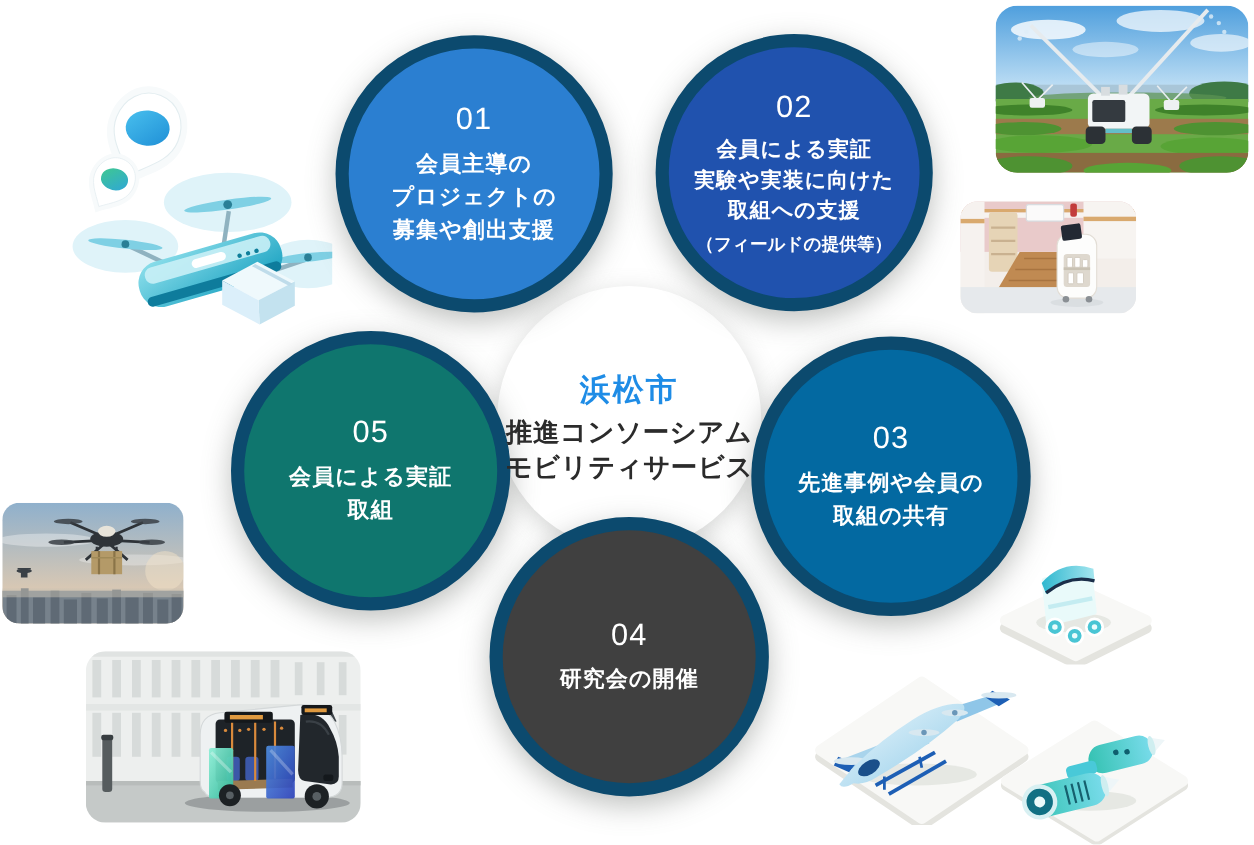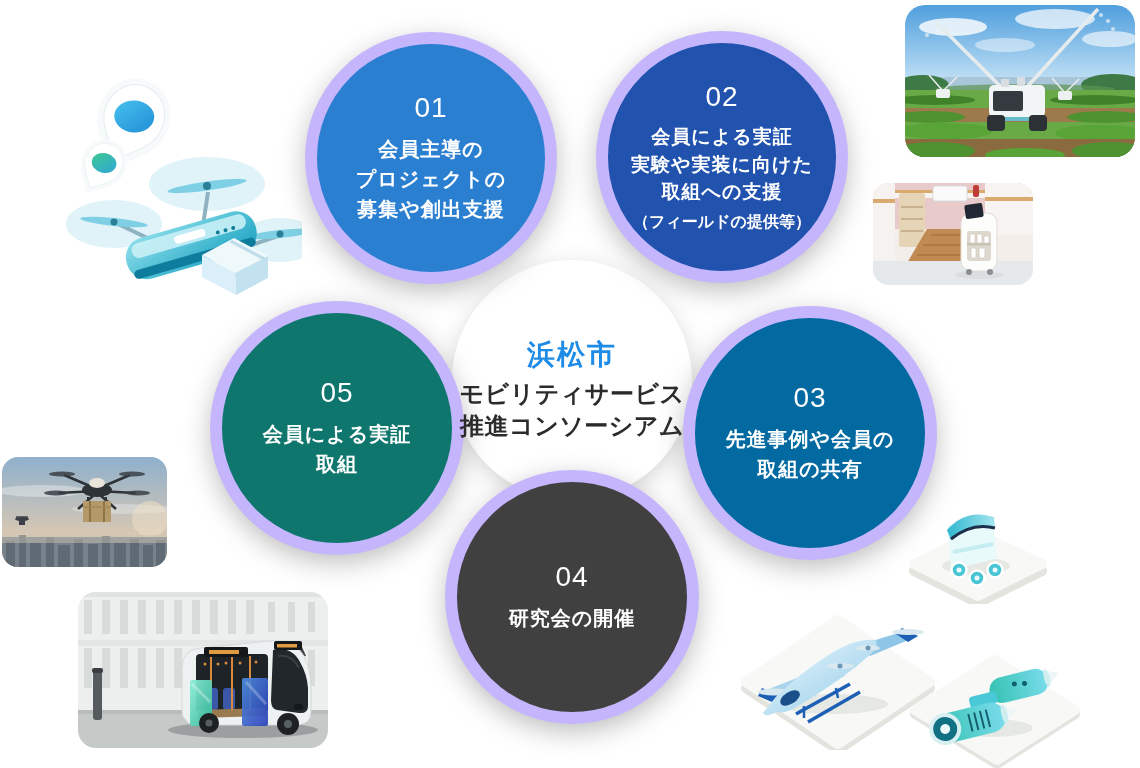--- a/index.html
+++ b/index.html
@@ -1,20 +1,20 @@
 <!DOCTYPE html>
 <html lang="ja"><head>
 <meta charset="utf-8">
 <style>
   html,body{margin:0;padding:0;background:#ffffff;}
   #stage{position:relative;width:1140px;height:768px;background:#ffffff;overflow:hidden;
          font-family:"Liberation Sans","DejaVu Sans",sans-serif;}
 
   
-  .circle{position:absolute;border-radius:50%;border:12px solid #c4b5fd;box-sizing:content-box;
+  .circle{position:absolute;border-radius:50%;border:12px solid #0c4a6e;box-sizing:content-box;
           box-shadow:0 8px 26px rgba(110,115,110,.45);
           display:flex;flex-direction:column;align-items:center;justify-content:center;
           text-align:center;color:#fff;z-index:3;}
   .c1{left:305px;top:32px;width:228px;height:228px;}
   .c2{left:596px;top:31px;width:228px;height:228px;}
   .c3{left:683px;top:306px;width:230px;height:230px;}
   .c4{left:445px;top:470px;width:230px;height:230px;}
   .c5{left:210px;top:301px;width:230px;height:230px;}
   .num{font-size:28px;font-weight:500;letter-spacing:1px;margin-bottom:10px;}
   .ln{font-size:20px;font-weight:700;line-height:1.5;letter-spacing:1px;}
@@ -40,22 +40,22 @@
   svg{display:block;}
 </style>
 </head>
 <body>
 
 <div id="stage">
 
   <div class="center-circle"></div>
   <div class="center-title">
     <span class="city" style="color: rgb(30, 140, 230);">浜松市</span>
+    <span class="t" style="color: rgb(43, 43, 43);">推進コンソーシアム</span>
     <span class="t" style="color: rgb(43, 43, 43);">モビリティサービス</span>
-    <span class="t" style="color: rgb(43, 43, 43);">推進コンソーシアム</span>
   </div>
 
   <div class="circle c1" style="background: rgb(43, 127, 209);">
     <div class="num">01</div>
     <div class="ln">会員主導の</div>
     <div class="ln">プロジェクトの</div>
     <div class="ln">募集や創出支援</div>
   </div>
 
   <div class="circle c2" style="background: rgb(32, 82, 174);">

